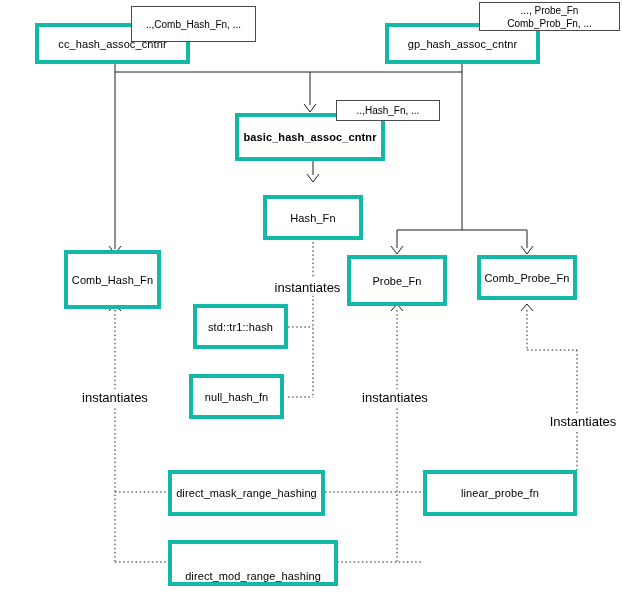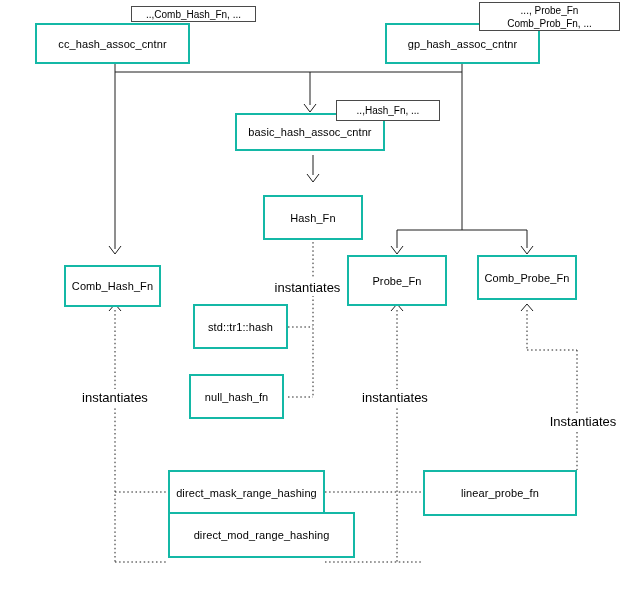--- a/index.html
+++ b/index.html
@@ -14,21 +14,21 @@
     width: 622px; height: 592px;
     background: #ffffff;
     overflow: hidden;
   }
   svg.edges { position: absolute; left: 0; top: 0; }
   svg.edges path { fill: none; stroke: #1f1f1f; stroke-width: 1; }
   svg.edges g.dotted path { stroke-dasharray: 1.5 2.6; }
   .box {
     position: absolute;
     background: #ffffff;
-    border: 2px solid #14b8a6;
+    border: 4px solid #14b8a6;
     display: flex; align-items: center; justify-content: center;
     font-size: 11px; letter-spacing: 0.1px;
     white-space: nowrap;
   }
   .param-box {
     position: absolute;
     background: #ffffff;
     border: 1px solid #4a4a4a;
     display: flex; flex-direction: column;
     align-items: center; justify-content: center;
@@ -87,44 +87,44 @@
       <path d="M307 237 L313 230 L319 237"></path>
       <path d="M109 311 L115 304 L121 311"></path>
       <path d="M391 311 L397 304 L403 311"></path>
       <path d="M521 311 L527 304 L533 311"></path>
     </g>
   </svg>
 
   <div class="box" style="left:35px; top:23px; width:155px; height:41px;">
     <span>cc_hash_assoc_cntnr</span>
   </div>
-  <div class="param-box" style="left:131px; top:6px; width:125px; height:16px;">
+  <div class="param-box" style="left:131px; top:6px; width:125px; height:36px;">
     <span>..,Comb_Hash_Fn, ...</span>
   </div>
 
   <div class="box" style="left:385px; top:23px; width:155px; height:41px;">
     <span>gp_hash_assoc_cntnr</span>
   </div>
   <div class="param-box" style="left:479px; top:2px; width:141px; height:29px;text-align:right;">
     <span>..., Probe_Fn</span>
     <span>Comb_Prob_Fn, ...</span>
   </div>
 
-  <div class="box" style="left:235px; top:113px; width:150px; height:38px;">
+  <div class="box" style="left:235px; top:113px; width:150px; height:48px;font-weight:bold;">
     <span>basic_hash_assoc_cntnr</span>
   </div>
   <div class="param-box" style="left:336px; top:100px; width:104px; height:21px;">
     <span>..,Hash_Fn, ...</span>
   </div>
 
   <div class="box" style="left:263px; top:195px; width:100px; height:45px;">
     <span>Hash_Fn</span>
   </div>
 
-  <div class="box" style="left:64px; top:265px; width:97px; height:42px;">
+  <div class="box" style="left:64px; top:250px; width:97px; height:59px;">
     <span>Comb_Hash_Fn</span>
   </div>
 
   <div class="box" style="left:347px; top:255px; width:100px; height:51px;">
     <span>Probe_Fn</span>
   </div>
 
   <div class="box" style="left:477px; top:255px; width:100px; height:45px;">
     <span>Comb_Probe_Fn</span>
   </div>
@@ -134,21 +134,21 @@
   </div>
 
   <div class="box" style="left:189px; top:374px; width:95px; height:45px;">
     <span>null_hash_fn</span>
   </div>
 
   <div class="box" style="left:168px; top:470px; width:157px; height:46px;">
     <span>direct_mask_range_hashing</span>
   </div>
 
-  <div class="box" style="left:168px; top:512px; width:187px; height:46px;">
+  <div class="box" style="left:168px; top:540px; width:170px; height:46px;align-items:flex-end;">
     <span>direct_mod_range_hashing</span>
   </div>
 
   <div class="box" style="left:423px; top:470px; width:154px; height:46px;">
     <span>linear_probe_fn</span>
   </div>
 
 
   <div class="edge-label" style="left:270px; top:279px; width:75px;">instantiates</div>
   <div class="edge-label" style="left:79px; top:389px; width:72px;">instantiates</div>

